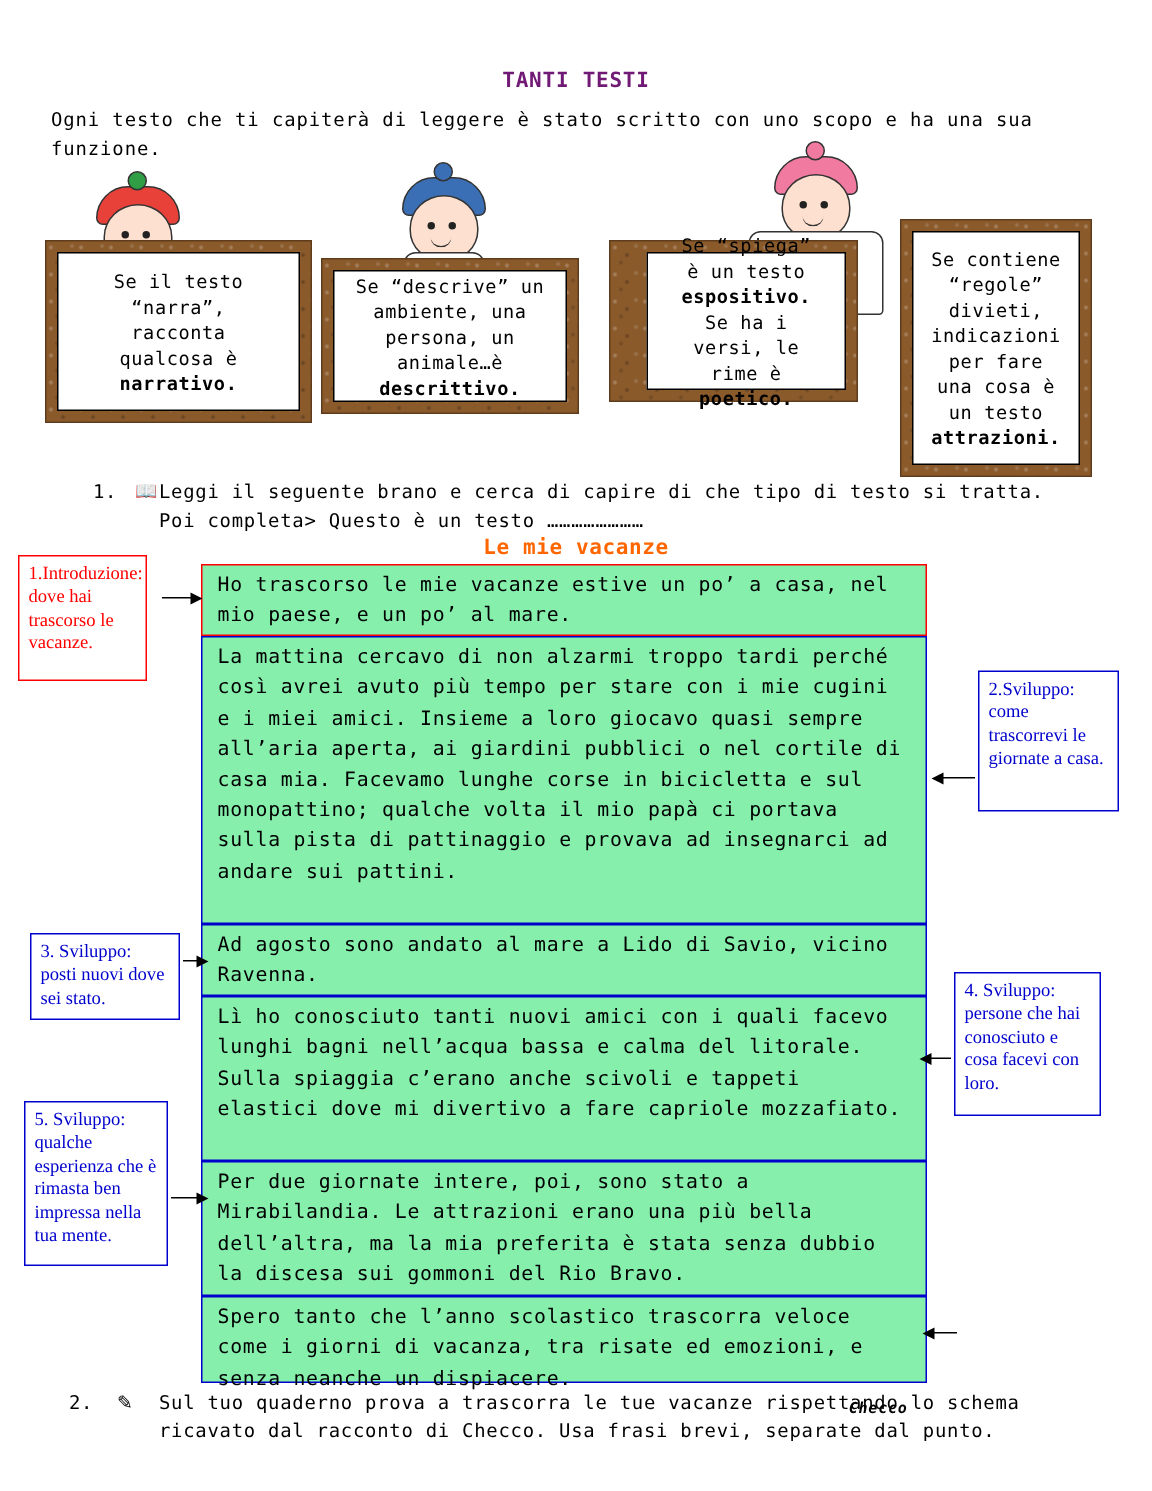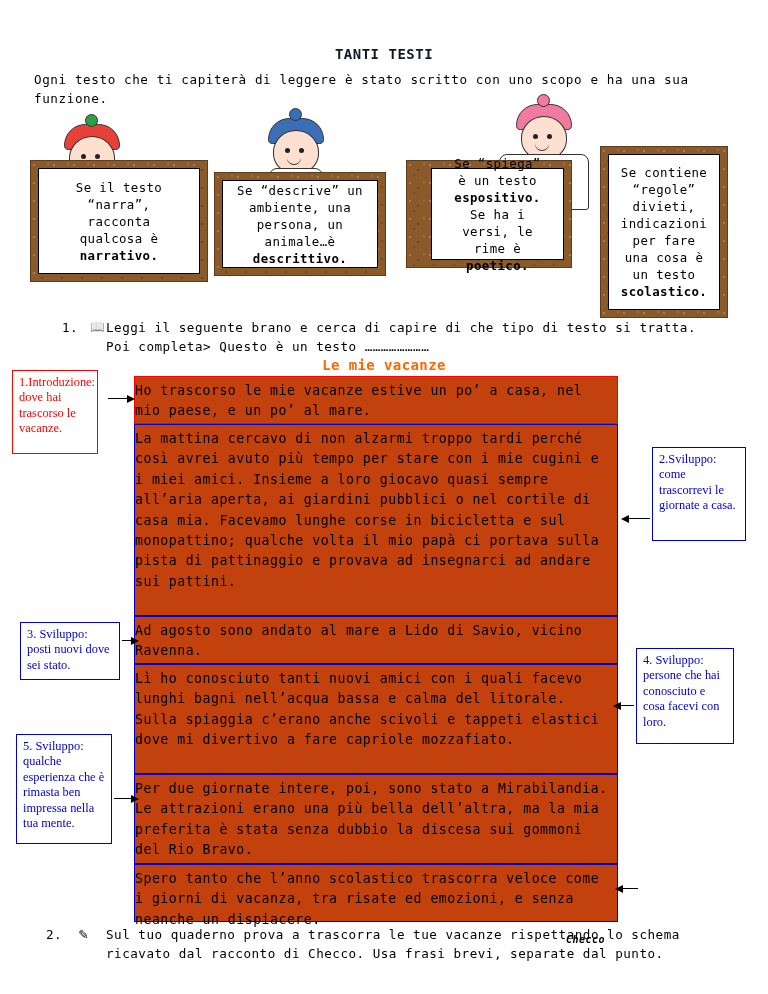--- a/index.html
+++ b/index.html
@@ -22,21 +22,21 @@
     height: 994px;
   }
 
   
   .title {
     position: absolute;
     left: 0;
     top: 46px;
     width: 768px;
     text-align: center;
-    color: #0f172a;
+    color: #701a75;
     font-weight: bold;
     font-size: 14px;
     letter-spacing: 0.5px;
     font-family: "DejaVu Sans Mono", monospace;
   }
 
   .intro {
     position: absolute;
     left: 34px;
     top: 70px;
@@ -146,25 +146,25 @@
     color: #ff6600;
     font-weight: bold;
     font-size: 14px;
     letter-spacing: 0.4px;
   }
 
   
   .para {
     position: absolute;
     box-sizing: border-box;
-    padding: 4px 8px 5px 0;
+    padding: 4px 8px 5px 10px;
     font-size: 13.2px;
     line-height: 20.4px;
     letter-spacing: 0.5px;
-    background: #c2410c;
+    background: #86efac;
   }
   .para.red { border: 1.5px solid #ff0000; }
   .para.blue { border: 1.5px solid #0000cc; }
   .para .sign {
     display: block;
     text-align: right;
     font-weight: bold;
     font-style: italic;
     font-size: 10px;
     padding-right: 4px;
@@ -294,21 +294,21 @@
   <div class="cork" style="left:600px; top:146px; width:128px; height:172px;">
     <div class="cork-inner">
       <div>
         <span>Se contiene</span><br>
         <span>“regole”</span><br>
         <span>divieti,</span><br>
         <span>indicazioni</span><br>
         <span>per fare</span><br>
         <span>una cosa è</span><br>
         <span>un testo</span><br>
-        <b>scolastico.</b>
+        <b>attrazioni.</b>
       </div>
     </div>
   </div>
 
   <div class="instr1">
     <span class="num">1.</span>
     <span class="book-glyph" style="position:absolute; left:28px; top:0;">📖</span>
     <span class="txt" style="margin-left:44px;">Leggi il seguente brano e cerca di capire di che tipo di testo si tratta. Poi completa&gt; Questo è un testo ……………………</span>
   </div>
 

